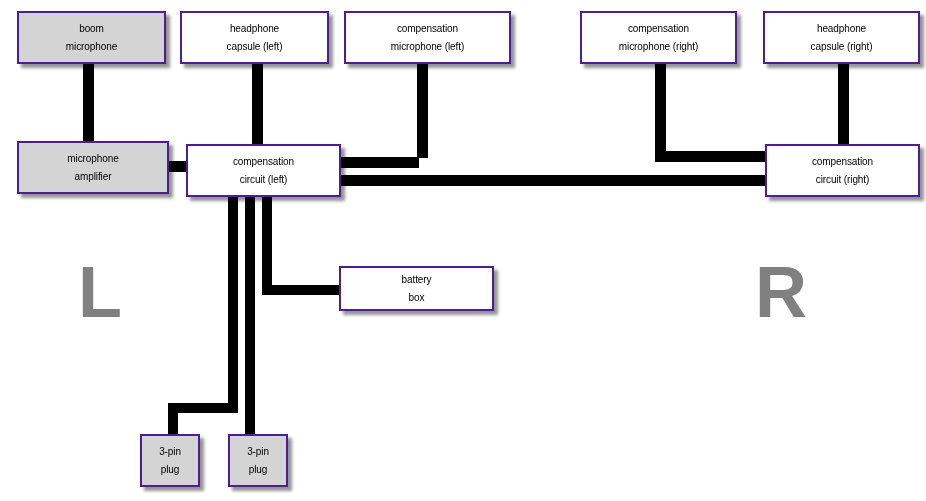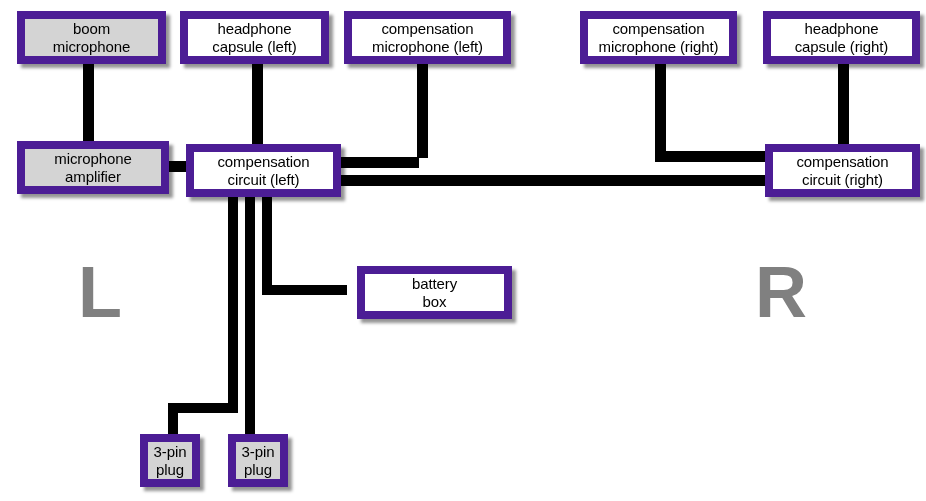--- a/index.html
+++ b/index.html
@@ -13,27 +13,27 @@
   #diagram {
     position: relative;
     width: 926px;
     height: 501px;
     background: #ffffff;
     overflow: hidden;
   }
   .node {
     position: absolute;
     box-sizing: border-box;
-    border: 8px solid #4c1d95;
+    border: 2px solid #4c1d95;
     background: #ffffff;
     display: flex;
     align-items: center;
     justify-content: center;
     text-align: center;
-    font-size: 15px;
+    font-size: 10px;
     line-height: 18px;
     color: #000000;
     letter-spacing: -0.1px;
     box-shadow: 4px 4px 3px rgba(0,0,0,0.42);
     z-index: 3;
   }
   .node.shaded {
     background: #d4d4d4;
   }
   .node .label {
@@ -104,21 +104,21 @@
 amplifier</span>
       </div>
       <div class="node" style="left: 186px; top: 144px; width: 155px; height: 53px;">
         <span class="label">compensation
 circuit (left)</span>
       </div>
       <div class="node" style="left: 765px; top: 144px; width: 155px; height: 53px;">
         <span class="label">compensation
 circuit (right)</span>
       </div>
-      <div class="node" style="left: 357px; top: 266px; width: 155px; height: 53px;">
+      <div class="node" style="left: 339px; top: 266px; width: 155px; height: 45px;">
         <span class="label">battery
 box</span>
       </div>
       <div class="node shaded" style="left: 140px; top: 434px; width: 60px; height: 53px;">
         <span class="label">3-pin
 plug</span>
       </div>
       <div class="node shaded" style="left: 228px; top: 434px; width: 60px; height: 53px;">
         <span class="label">3-pin
 plug</span>

